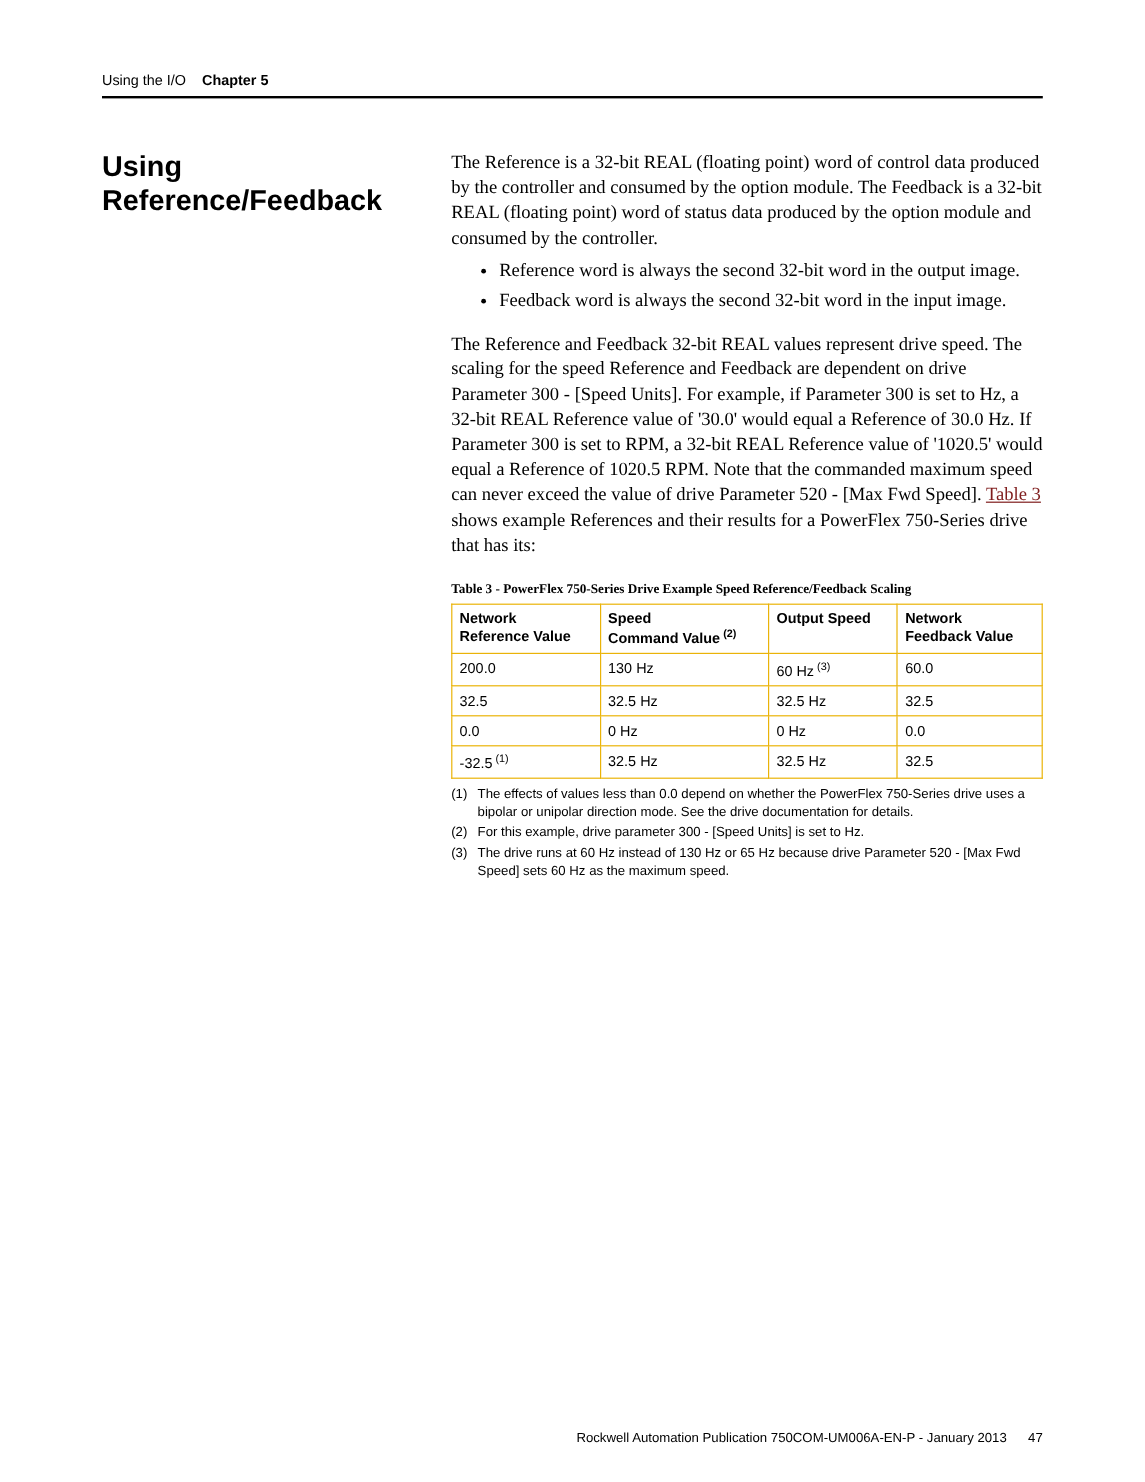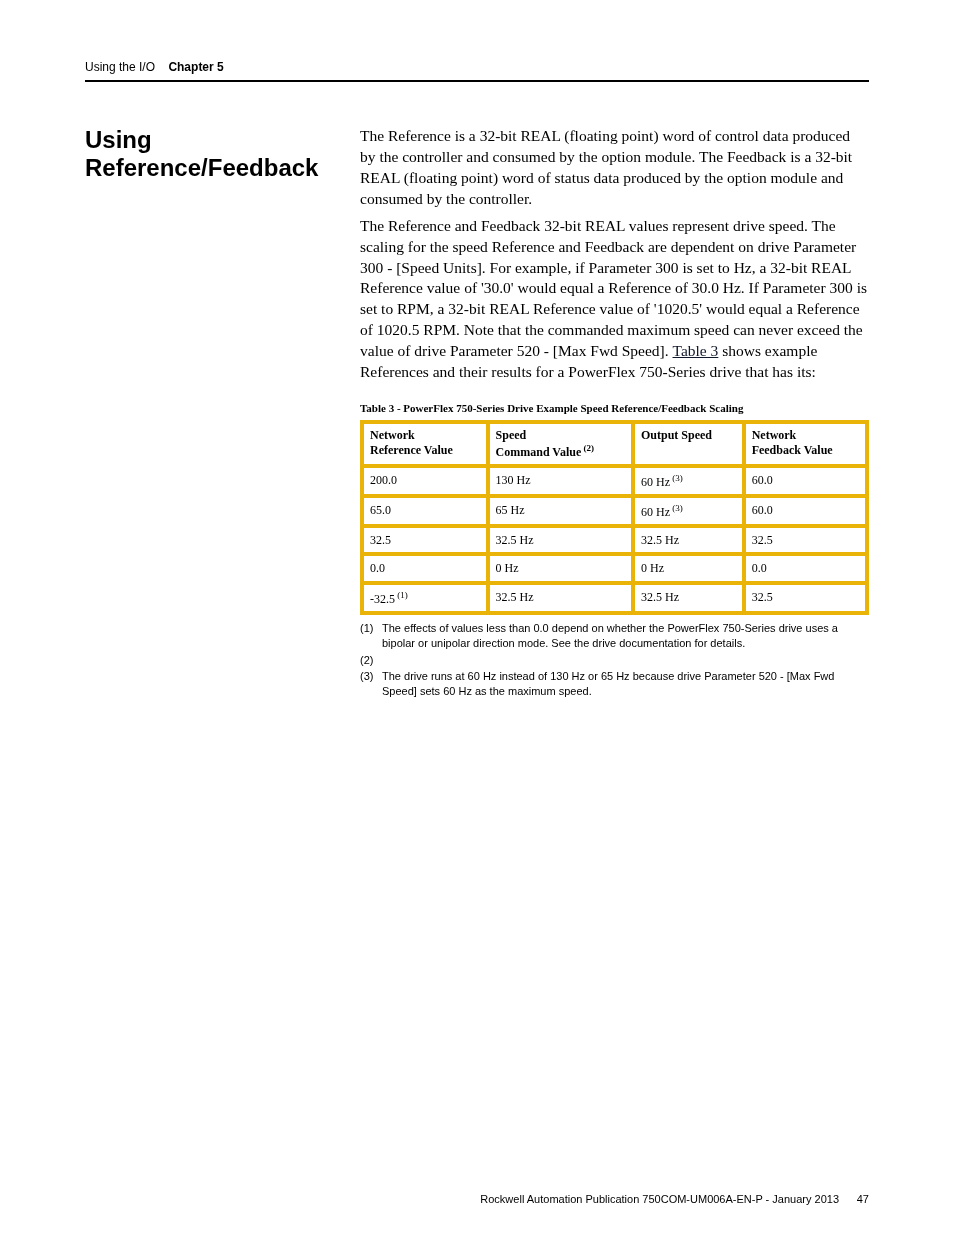--- a/index.html
+++ b/index.html
@@ -29,21 +29,21 @@
     font-weight: bold;
     margin-left: 10px;
   }
   .hr-top {
     border: none;
     border-top: 2px solid #000;
     margin: 0 0 44px 0;
   }
   .content-row {
     display: flex;
-    gap: 20px;
+    gap: 36px;
   }
   .left-col {
     flex: 0 0 255px;
   }
   .right-col {
     flex: 1;
     font-size: 15.5px;
     line-height: 1.35;
   }
   .section-heading {
@@ -56,42 +56,40 @@
     margin: 0 0 6px 0;
   }
   ul.bullets {
     margin: 4px 0 16px 0;
     padding-left: 40px;
   }
   ul.bullets li {
     margin-bottom: 4px;
   }
   .link {
-    color: #0f172a;
+    color: #7f1d1d;
     text-decoration: underline;
-    font-family: Liberation Serif, serif;
   }
   .table-caption {
     font-family: Liberation Serif, serif;
     font-weight: bold;
     font-size: 11px;
     margin: 18px 0 4px 0;
   }
   table.data {
     border-collapse: collapse;
     width: 100%;
     font-family: Arial, Helvetica, sans-serif;
     font-size: 12px;
   }
   table.data th, table.data td {
-    border: 4px solid #eab308;
+    border: 1px solid #eab308;
     padding: 4px 6px;
     text-align: left;
     vertical-align: top;
-    font-family: Liberation Serif, serif;
   }
   table.data th {
     font-weight: bold;
     line-height: 1.25;
   }
   .sup {
     font-size: 0.75em;
     vertical-align: super;
   }
   .footnotes {
@@ -141,20 +139,24 @@
     <span class="bold">Chapter 5</span>
   </div>
   <hr class="hr-top">
 
   <div class="content-row">
     <div class="left-col">
       <h2 class="section-heading">Using Reference/Feedback</h2>
     </div>
     <div class="right-col">
       <p class="para">The Reference is a 32-bit REAL (floating point) word of control data produced by the controller and consumed by the option module. The Feedback is a 32-bit REAL (floating point) word of status data produced by the option module and consumed by the controller.</p>
+      <ul class="bullets">
+        <li>Reference word is always the second 32-bit word in the output image.</li>
+        <li>Feedback word is always the second 32-bit word in the input image.</li>
+      </ul>
       <p class="para">
         <span>The Reference and Feedback 32-bit REAL values represent drive speed. The scaling for the speed Reference and Feedback are dependent on drive Parameter 300 - [Speed Units]. For example, if Parameter 300 is set to Hz, a 32-bit REAL Reference value of '30.0' would equal a Reference of 30.0 Hz. If Parameter 300 is set to RPM, a 32-bit REAL Reference value of '1020.5' would equal a Reference of 1020.5 RPM. Note that the commanded maximum speed can never exceed the value of drive Parameter 520 - [Max Fwd Speed]. </span><a href="#" class="link">Table 3</a><span> shows example References and their results for a PowerFlex 750-Series drive that has its:</span>
       </p>
 
       <div class="table-caption">Table 3 - PowerFlex 750-Series Drive Example Speed Reference/Feedback Scaling</div>
 
       <table class="data">
         <thead>
           <tr>
             <th>
@@ -171,26 +173,20 @@
             <th>
               <span>Network</span><br>
               <span>Feedback Value</span>
             </th>
           </tr>
         </thead>
         <tbody id="table-body">
             <tr>
               <td>200.0</td>
               <td>130 Hz</td>
-              <td>60 Hz<span class="sup"> (3)</span></td>
-              <td>60.0</td>
-            </tr>
-            <tr>
-              <td>65.0</td>
-              <td>65 Hz</td>
               <td>60 Hz<span class="sup"> (3)</span></td>
               <td>60.0</td>
             </tr>
             <tr>
               <td>32.5</td>
               <td>32.5 Hz</td>
               <td>32.5 Hz</td>
               <td>32.5</td>
             </tr>
             <tr>
@@ -208,20 +204,21 @@
           </tbody>
       </table>
 
       <div class="footnotes">
         <div class="fn">
           <span class="num">(1)</span>
           <span>The effects of values less than 0.0 depend on whether the PowerFlex 750-Series drive uses a bipolar or unipolar direction mode. See the drive documentation for details.</span>
         </div>
         <div class="fn">
           <span class="num">(2)</span>
+          <span>For this example, drive parameter 300 - [Speed Units] is set to Hz.</span>
         </div>
         <div class="fn">
           <span class="num">(3)</span>
           <span>The drive runs at 60 Hz instead of 130 Hz or 65 Hz because drive Parameter 520 - [Max Fwd Speed] sets 60 Hz as the maximum speed.</span>
         </div>
       </div>
     </div>
   </div>
 
   <div class="footer">

